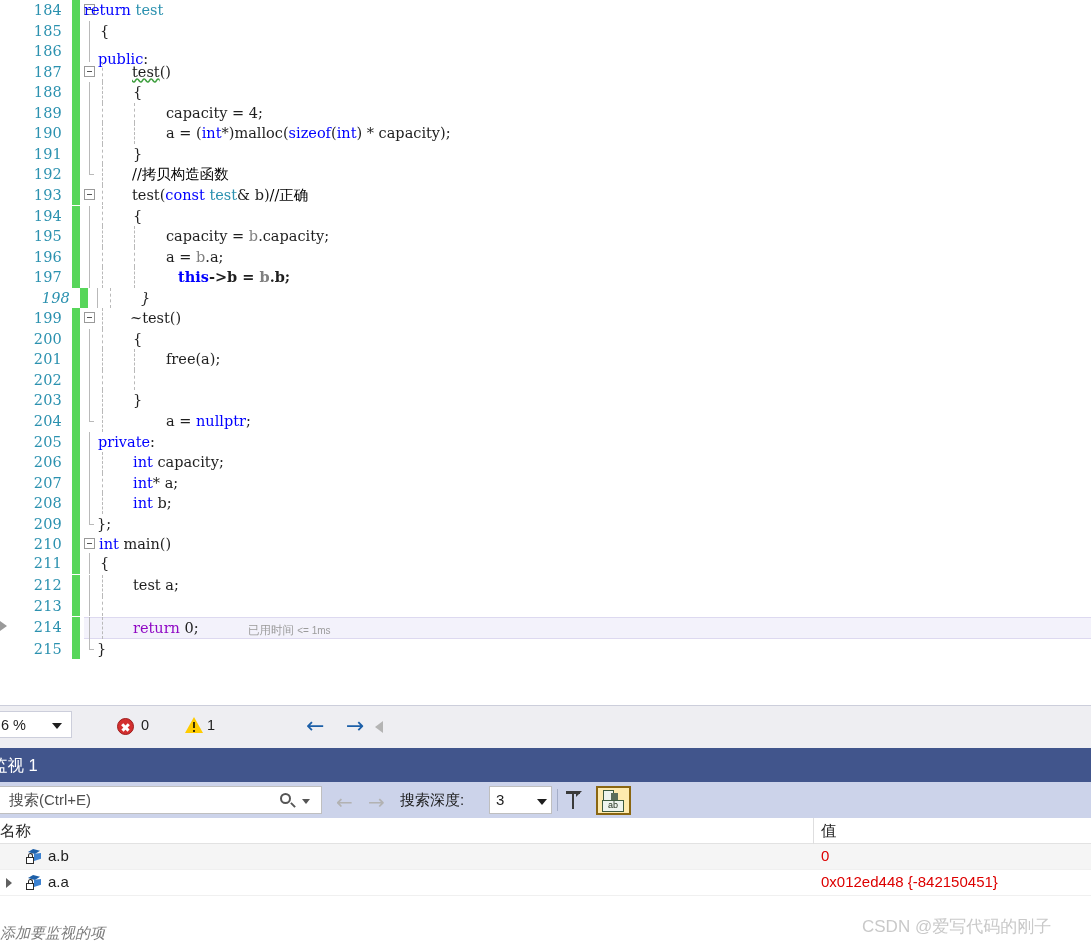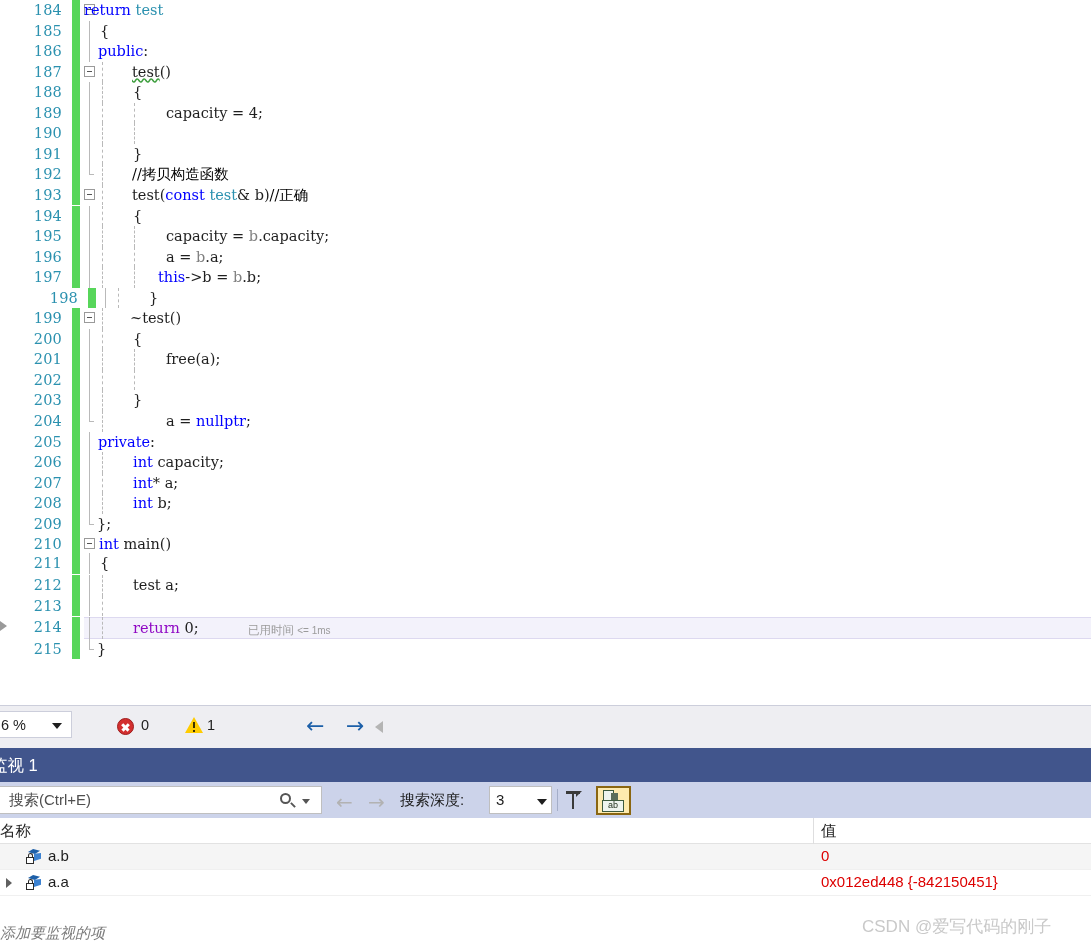--- a/index.html
+++ b/index.html
@@ -350,21 +350,21 @@
     <span class="gutter-num">185</span>
     <span class="changebar"></span>
     <span class="vline" style="left:89px;"></span>
     <span class="codetext" style="left:100px;">{</span>
   </div>
 
   <div class="code-line" style="top:41.1px;position:absolute;left:0;right:0;padding-left:44px;">
     <span class="gutter-num">186</span>
     <span class="changebar"></span>
     <span class="vline" style="left:89px;"></span>
-    <span class="codetext" style="left:98px;"><span class="kw">public</span>:</span>
+    <span class="codetext" style="left:98px;margin-top:8px;"><span class="kw">public</span>:</span>
   </div>
 
   <div class="code-line" style="top:61.65px;position:absolute;left:0;right:0;">
     <span class="gutter-num">187</span>
     <span class="changebar"></span>
     <span class="collapse"></span>
     <span class="vdash" style="left:102px;"></span>
     <span class="codetext" style="left:132px;"><span class="squiggle">test</span>()</span>
   </div>
 
@@ -384,20 +384,21 @@
     <span class="vdash" style="left:134px;"></span>
     <span class="codetext" style="left:166px;">capacity = 4;</span>
   </div>
 
   <div class="code-line" style="top:123.3px;position:absolute;left:0;right:4px;">
     <span class="gutter-num">190</span>
     <span class="changebar"></span>
     <span class="vline" style="left:89px;"></span>
     <span class="vdash" style="left:102px;"></span>
     <span class="vdash" style="left:134px;"></span>
+    <span class="codetext" style="left:166px;">a = (<span class="kw">int</span>*)malloc(<span class="kw">sizeof</span>(<span class="kw">int</span>) * capacity);</span>
   </div>
 
   <div class="code-line" style="top:143.85px;position:absolute;left:0;right:0;">
     <span class="gutter-num">191</span>
     <span class="changebar"></span>
     <span class="vline" style="left:89px;"></span>
     <span class="vdash" style="left:102px;"></span>
     <span class="codetext" style="left:133px;">}</span>
   </div>
 
@@ -443,24 +444,24 @@
     <span class="vdash" style="left:134px;"></span>
     <span class="codetext" style="left:166px;">a = <span class="var">b</span>.a;</span>
   </div>
 
   <div class="code-line" style="top:267.15px;position:absolute;left:0;right:0;">
     <span class="gutter-num">197</span>
     <span class="changebar"></span>
     <span class="vline" style="left:89px;"></span>
     <span class="vdash" style="left:102px;"></span>
     <span class="vdash" style="left:134px;"></span>
-    <span class="codetext" style="left:158px;"><span class="kw">this</span>-&gt;b = <span class="var">b</span>.b;</span>
-  </div>
-
-  <div class="code-line" style="top:287.7px;position:absolute;left:16px;right:0;">
+    <span class="codetext" style="left:178px;font-weight:bold;"><span class="kw">this</span>-&gt;b = <span class="var">b</span>.b;</span>
+  </div>
+
+  <div class="code-line" style="top:287.7px;position:absolute;left:8px;right:0;font-style:italic;">
     <span class="gutter-num">198</span>
     <span class="changebar"></span>
     <span class="vline" style="left:89px;"></span>
     <span class="vdash" style="left:102px;"></span>
     <span class="codetext" style="left:133px;">}</span>
   </div>
 
   <div class="code-line" style="top:308.25px;position:absolute;left:0;right:0;">
     <span class="gutter-num">199</span>
     <span class="changebar"></span>

